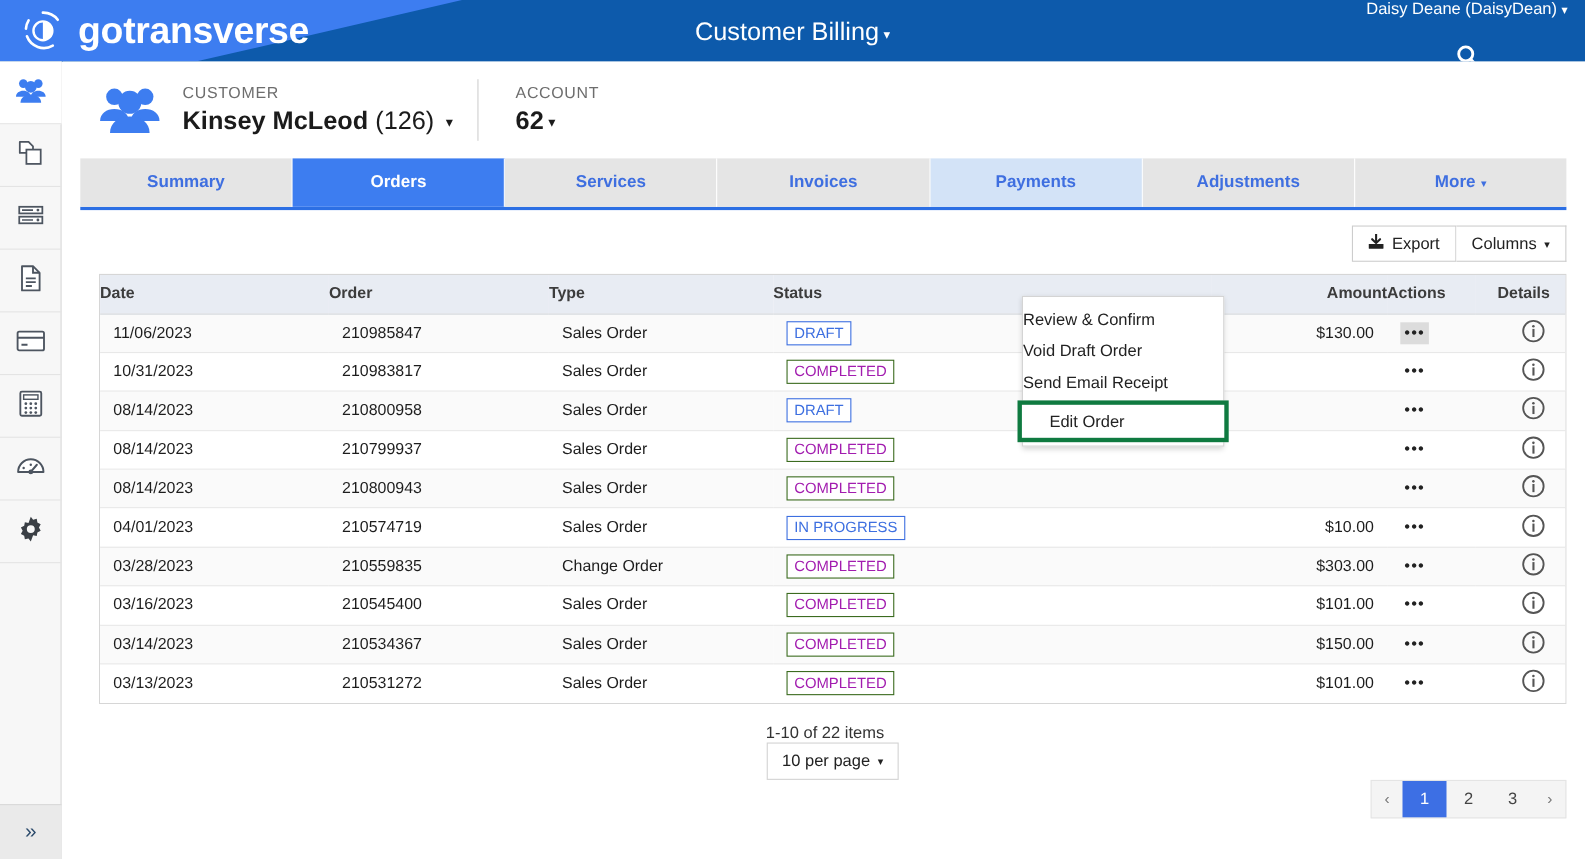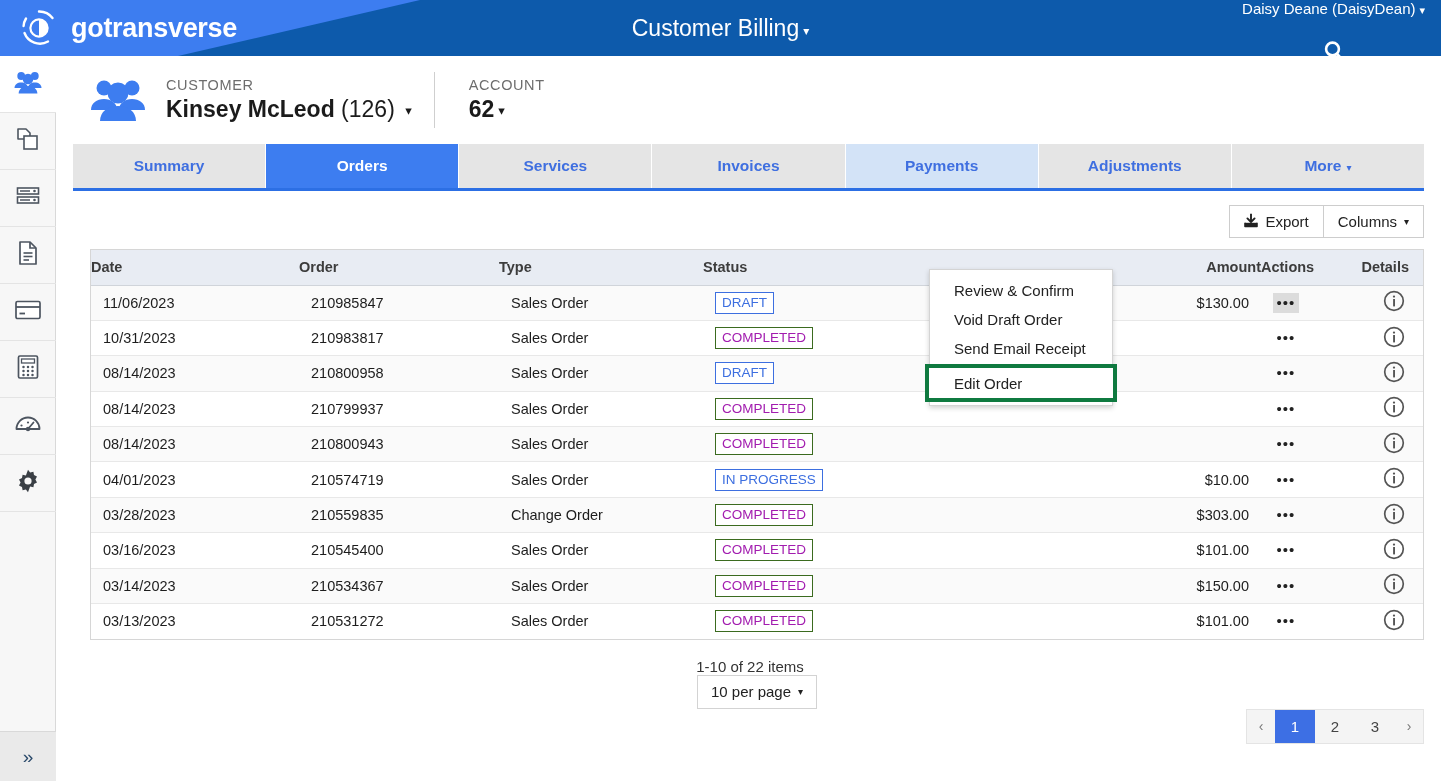--- a/index.html
+++ b/index.html
@@ -15,21 +15,21 @@
     position: absolute; left:0; top:0; width:1441px; height:56px;
     background:#0d5aab; overflow:hidden;
   }
   .topbar-diag {
     position:absolute; left:0; top:0; width:660px; height:56px;
     background:#3d7df0;
     clip-path: polygon(0 0, 420px 0, 178px 56px, 0 56px);
   }
   .brand { position:absolute; left:18px; top:7px; display:flex; align-items:center; gap:11px; z-index:3;}
   .brand-logo { width:42px; height:42px; }
-  .brand-name { color:#fff; font-size:27px; font-weight:bold; letter-spacing:-0.3px; }
+  .brand-name { color:#fff; font-size:34px; font-weight:bold; letter-spacing:-0.3px; }
   .topbar-title {
     position:absolute; left:0; top:0; width:1441px; height:56px;
     display:flex; align-items:center; justify-content:center;
     color:#fff; font-size:23px; z-index:2;
   }
   .topbar-title .caret { margin-left:4px; font-size:12px; position:relative; top:3px;}
   .topbar-right {
     position:absolute; right:16px; top:0; height:56px;
     display:flex; align-items:center; gap:22px; z-index:3;flex-direction:column;
   }
@@ -127,21 +127,21 @@
   }
   .dots-btn.open { background:#dcdcdc; }
   .info-icon { display:inline-block; }
 
   
   .dropdown {
     position:absolute; left:929px; top:269px; width:184px;
     background:#fff; border:1px solid #d4d4d4; box-shadow:0 2px 5px rgba(0,0,0,.18);
     z-index:40; padding:6px 0 3px;
   }
-  .dd-item { height:29px; display:flex; align-items:center; padding-left:24px; font-size:15px; color:#222; }
+  .dd-item { height:29px; display:flex; align-items:center; font-size:15px; color:#222; }
   .dd-item.highlight {
     border:4px solid #0f7a40; height:38px; margin:1px -5px 0 -5px; padding-left:25px;
     background:#fff;
   }
 
   
   .footer { display:flex; align-items:center; margin:18px 17px 0 33px;flex-direction:column; }
   .footer-count { font-size:15px; color:#333; margin-right:14px; }
   .per-page {
     height:34px; padding:0 13px; border:1px solid #d3d3d3; background:#fff;

